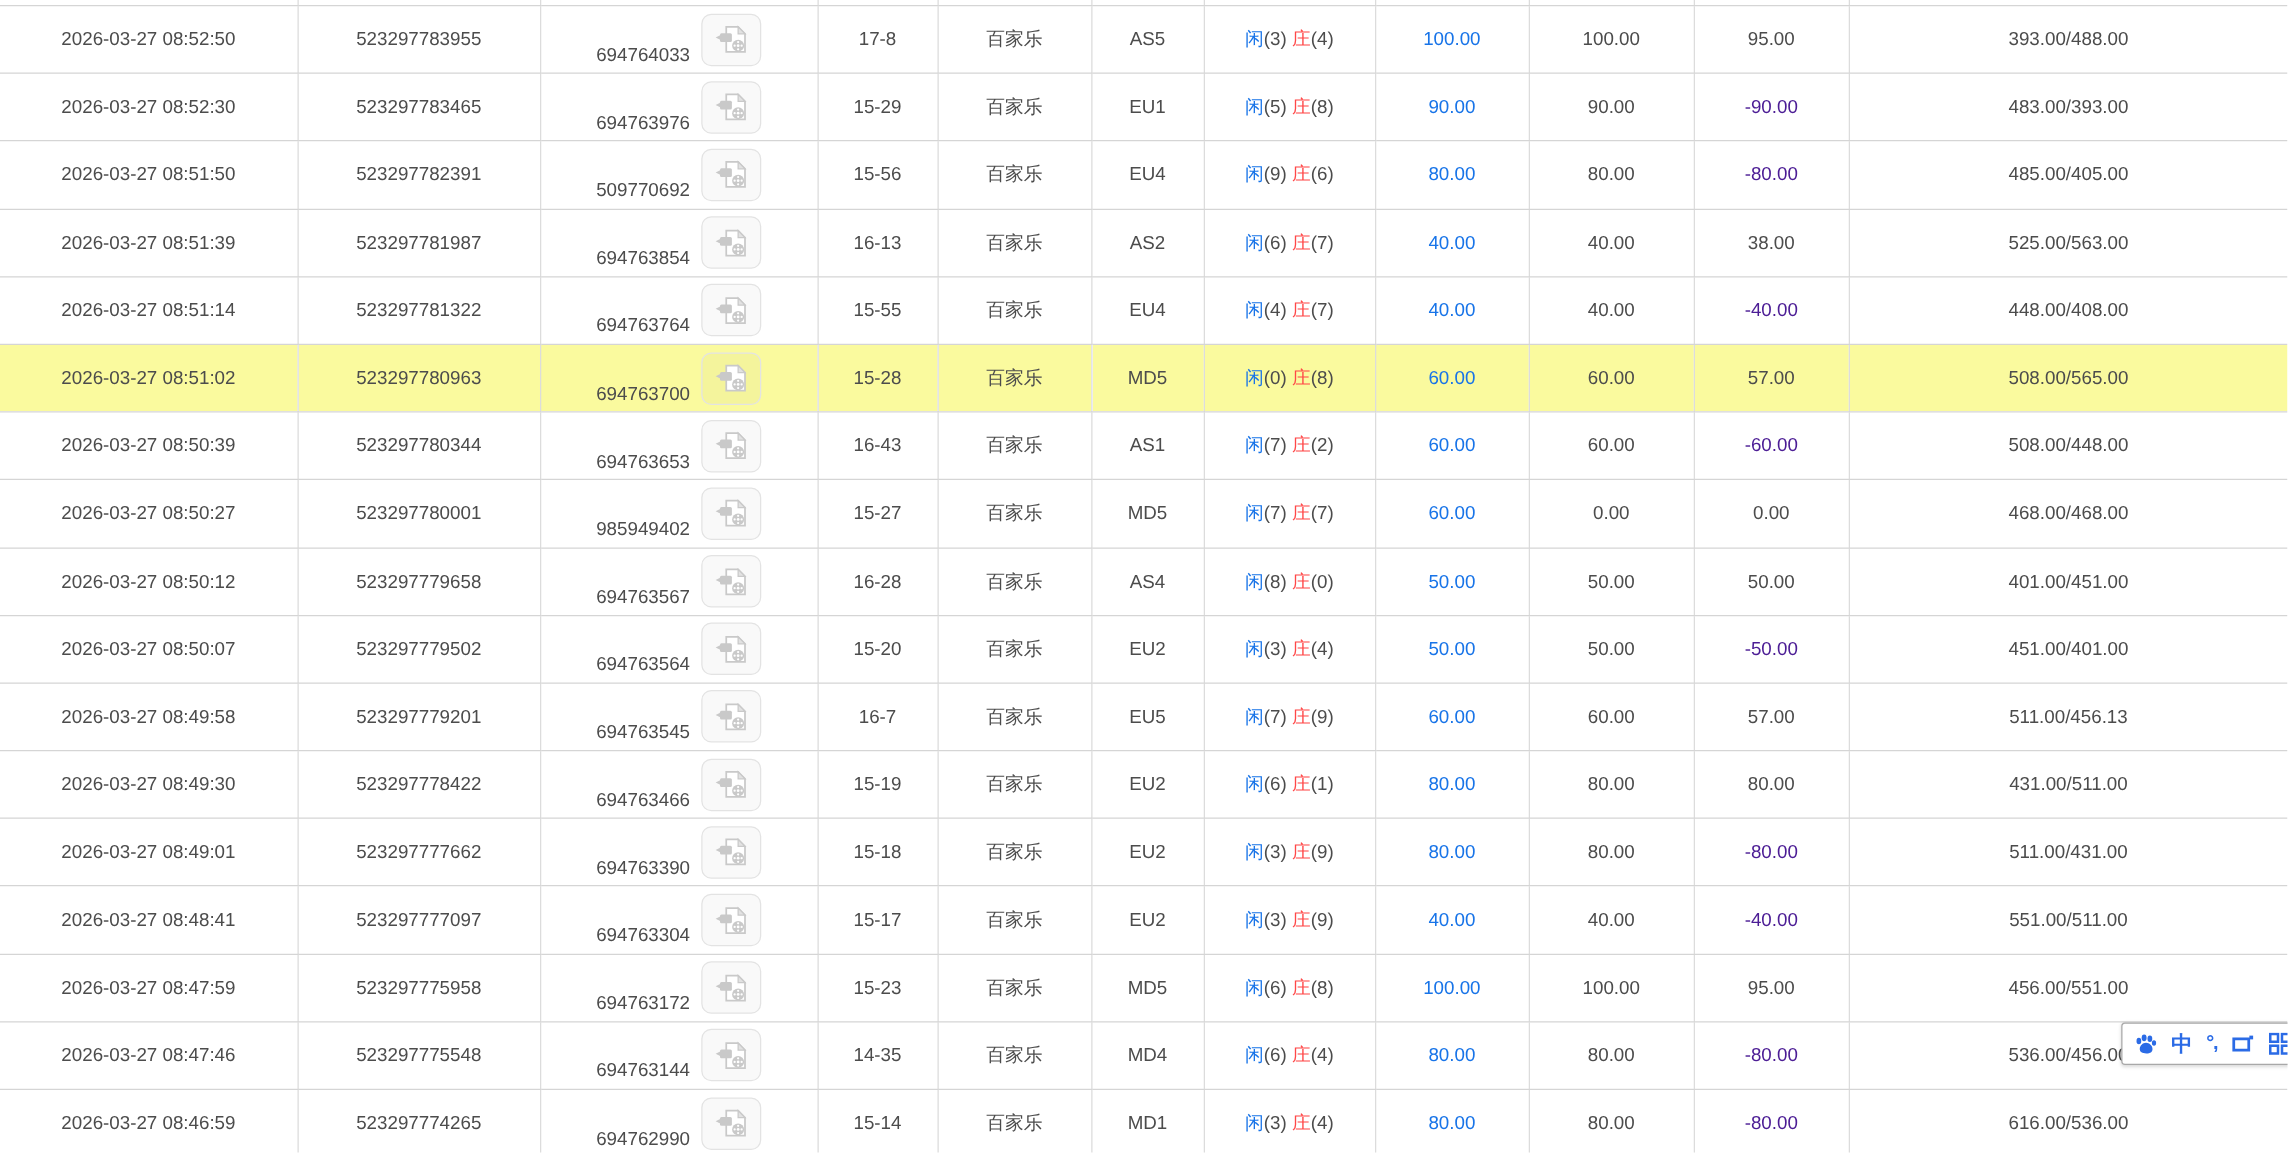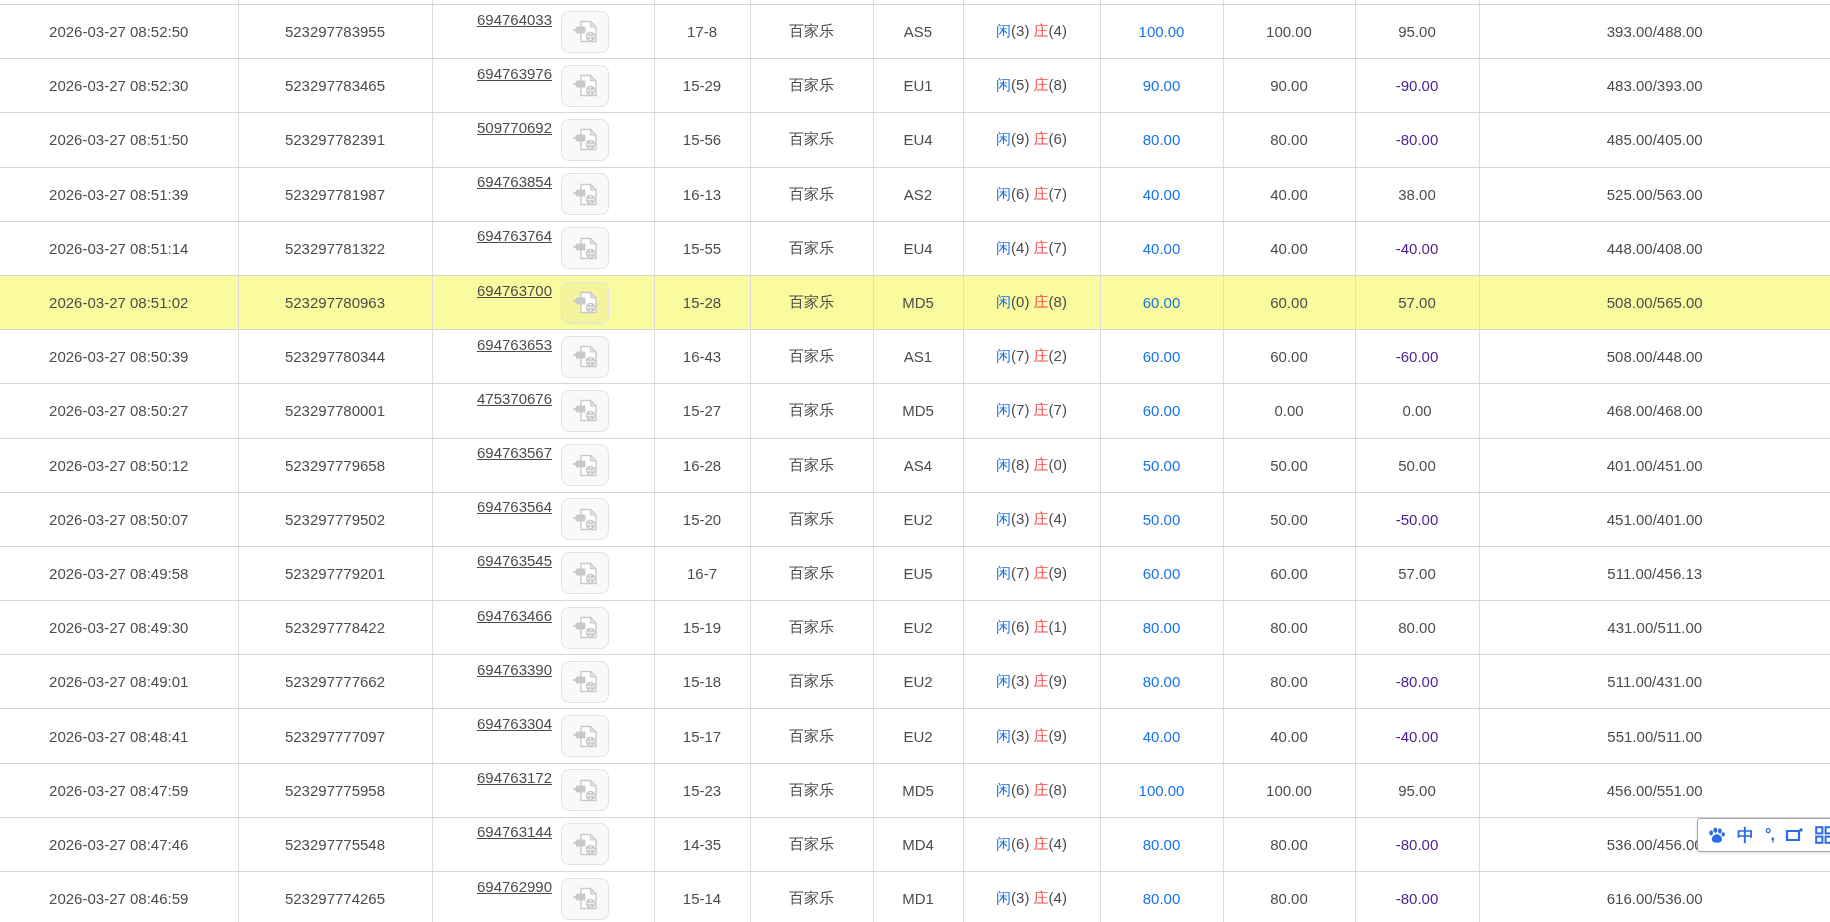--- a/index.html
+++ b/index.html
@@ -13,21 +13,21 @@
     text-align:center;vertical-align:middle;padding:0;
     font-size:15px;color:#4c4c4c;height:53.2px;overflow:hidden;white-space:nowrap;
   }
   table.records td:last-child{border-right:none;}
   tr.spacer-row td{height:4px;}
   tr.record-row.highlighted td{background:#fafa9e;margin-top:24px;}
   .bet-amount{color:#1874e8;}
   .winloss.neg{color:#4c1d95;}
   .p-label{color:#1874e8;}
   .b-label{color:#ff4747;}
-  .round-cell-inner{display:flex;align-items:flex-start;justify-content:center;gap:9px;text-decoration:underline;}
+  .round-cell-inner{display:flex;align-items:flex-end;justify-content:center;gap:9px;}
   .video-btn{
     display:inline-flex;align-items:center;justify-content:center;
     width:46px;height:40px;border:1px solid #e3e3e3;border-radius:8px;
     background:rgba(140,140,140,0.05);cursor:default;
   }
   
   .ime-toolbar{
     position:absolute;left:1697px;top:818px;width:160px;height:32px;
     background:#fff;border:1px solid #a8a8a8;border-radius:3px;
     display:flex;align-items:center;gap:11px;padding:0 0 0 9px;
@@ -304,21 +304,21 @@
     <td><span class="bet-amount">60.00</span></td>
     <td><span>60.00</span></td>
     <td><span class="winloss neg">-60.00</span></td>
     <td><span>508.00/448.00</span></td>
   </tr>
       <tr class="record-row">
     <td><span>2026-03-27 08:50:27</span></td>
     <td><span>523297780001</span></td>
     <td>
       <div class="round-cell-inner">
-        <span>475370676</span>
+        <span>985949402</span>
         <span class="video-btn">
           <svg width="27" height="25" viewBox="0 0 27 25">
             <path d="M9 2.5 h9.5 L24 8 v14.5 H9 z" fill="#ffffff" stroke="#c9c9c9" stroke-width="1.4"></path>
             <path d="M18.5 2.5 L24 8 h-5.5 z" fill="#e2e2e2" stroke="#c9c9c9" stroke-width="1"></path>
             <rect x="4" y="7.5" width="9.5" height="7" rx="1.2" fill="#c9c9c9"></rect>
             <polygon points="4.5,9 0.5,11 4.5,13" fill="#c9c9c9"></polygon>
             <circle cx="18.5" cy="17.5" r="4.8" fill="#c9c9c9"></circle>
             <circle cx="18.5" cy="17.5" r="1.1" fill="#ffffff"></circle>
             <circle cx="18.5" cy="14.6" r="0.9" fill="#ffffff"></circle>
             <circle cx="15.7" cy="17.5" r="0.9" fill="#ffffff"></circle>

